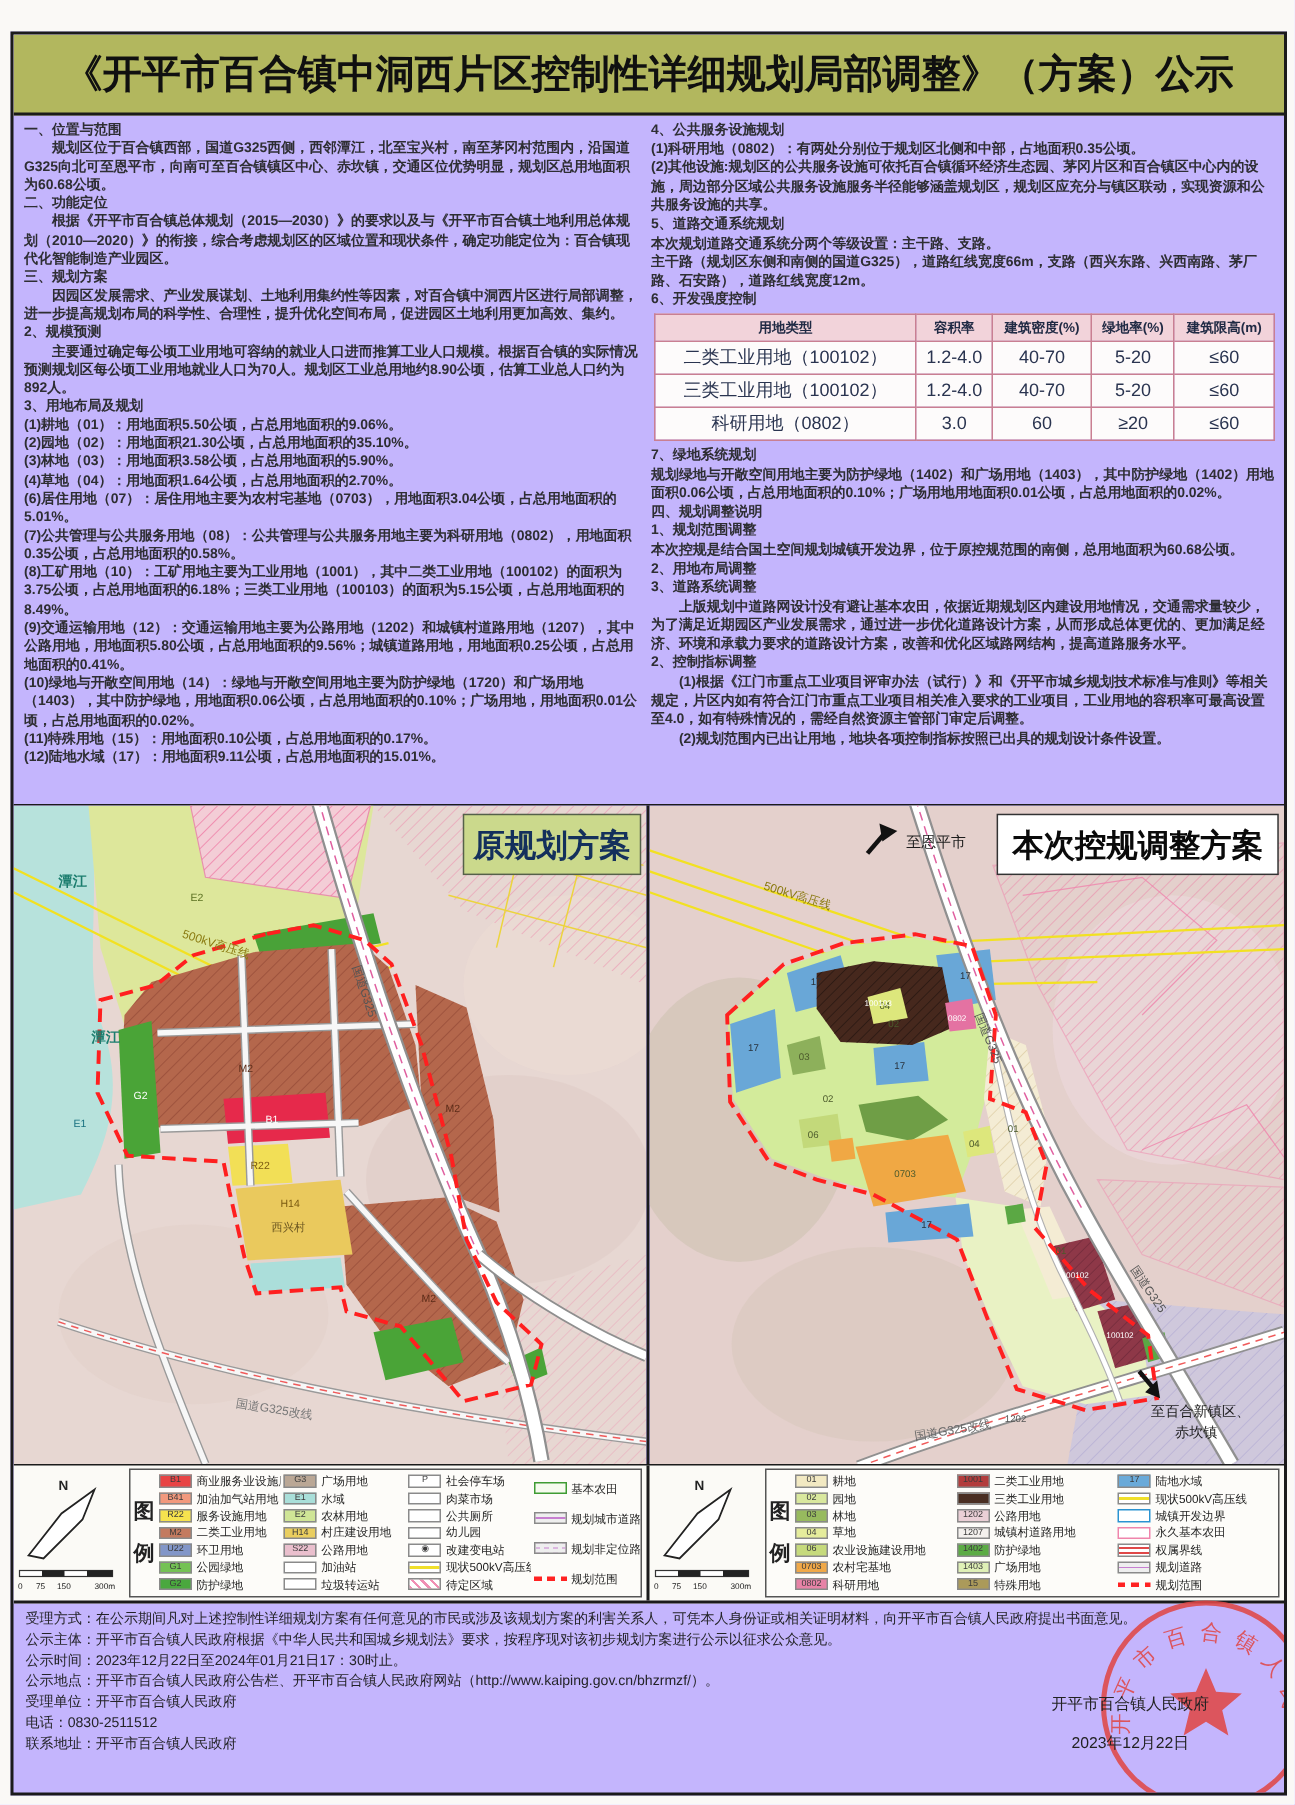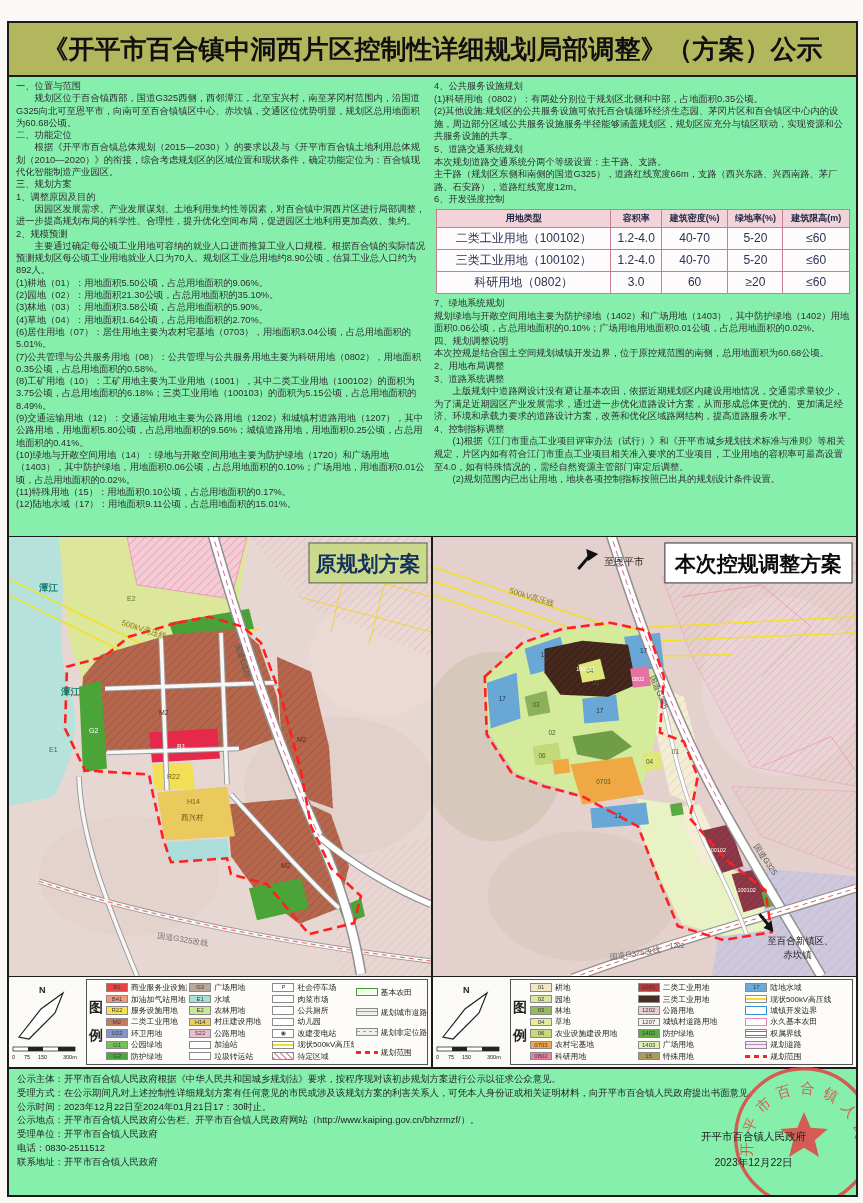--- a/index.html
+++ b/index.html
@@ -1,29 +1,29 @@
 <!DOCTYPE html>
 <html><head>
 <meta charset="utf-8">
 <style>
   html,body{margin:0;padding:0;background:#fff;}
   .stage{position:relative;width:863px;height:1203px;background:#faf9f6;overflow:hidden;
          font-family:"Liberation Sans","DejaVu Sans",sans-serif;color:#222;}
   .page{position:absolute;left:7px;top:21px;width:847px;height:1172px;border:2px solid #1b1b1b;
-        background:#86efac;overflow:hidden;}
+        background:#c4b5fd;overflow:hidden;}
   
   .titlebar{position:absolute;left:0;top:0;width:100%;height:54px;background:#b2b75e;
             border-bottom:2px solid #1b1b1b;display:flex;align-items:center;justify-content:center;box-sizing:border-box;}
   .titlebar h1{margin:0;font-size:26px;font-weight:bold;color:#101010;letter-spacing:0px;white-space:nowrap;}
   
   .cols{position:absolute;left:0;top:54px;width:100%;height:459px;overflow:hidden;}
   .col{position:absolute;top:3px;bottom:2px;overflow:hidden;}
   .col-l{left:7px;width:412px;}
   .col-r{left:425px;width:418px;}
-  .para{white-space:pre-wrap;margin:0;font-size:9.3px;line-height:12.3px;color:#2e2e33;}
+  .para{white-space:pre-wrap;margin:0;font-size:9.3px;line-height:12.3px;color:#2e2e33;font-weight:bold;}
   .col-r .para{line-height:12.6px;}
   
   table.itable{border-collapse:collapse;margin:3px auto 3px auto;width:99%;}
   .itable th{background:#f2d3da;border:1px solid #c97f92;font-size:9px;padding:2px 1px;color:#202a44;font-weight:bold;}
   .itable td{border:1px solid #c97f92;font-size:12px;padding:2px 1px;text-align:center;color:#2a3450;background:#fdfbfb;}
   
   .maps{position:absolute;left:0;top:513px;width:100%;height:440px;border-top:1.5px solid #1b1b1b;box-sizing:border-box;display:flex;}
   .map-panel{position:relative;height:100%;overflow:hidden;}
   .map-panel.left{width:422px;}
   .map-panel.right{width:425px;border-left:2px solid #1b1b1b;box-sizing:border-box;}
@@ -71,24 +71,24 @@
     <h1>《开平市百合镇中洞西片区控制性详细规划局部调整》（方案）公示</h1>
   </div>
 
   <div class="cols">
     <div class="col col-l">
       <p class="para">一、位置与范围</p>
           <p class="para">　　规划区位于百合镇西部，国道G325西侧，西邻潭江，北至宝兴村，南至茅冈村范围内，沿国道G325向北可至恩平市，向南可至百合镇镇区中心、赤坎镇，交通区位优势明显，规划区总用地面积为60.68公顷。</p>
           <p class="para">二、功能定位</p>
           <p class="para">　　根据《开平市百合镇总体规划（2015—2030）》的要求以及与《开平市百合镇土地利用总体规划（2010—2020）》的衔接，综合考虑规划区的区域位置和现状条件，确定功能定位为：百合镇现代化智能制造产业园区。</p>
           <p class="para">三、规划方案</p>
-          <p class="para">1、调整原因及目的</p>
           <p class="para">　　因园区发展需求、产业发展谋划、土地利用集约性等因素，对百合镇中洞西片区进行局部调整，进一步提高规划布局的科学性、合理性，提升优化空间布局，促进园区土地利用更加高效、集约。</p>
           <p class="para">2、规模预测</p>
           <p class="para">　　主要通过确定每公顷工业用地可容纳的就业人口进而推算工业人口规模。根据百合镇的实际情况预测规划区每公顷工业用地就业人口为70人。规划区工业总用地约8.90公顷，估算工业总人口约为892人。</p>
+          <p class="para">3、用地布局及规划</p>
           <p class="para">(1)耕地（01）：用地面积5.50公顷，占总用地面积的9.06%。</p>
           <p class="para">(2)园地（02）：用地面积21.30公顷，占总用地面积的35.10%。</p>
           <p class="para">(3)林地（03）：用地面积3.58公顷，占总用地面积的5.90%。</p>
           <p class="para">(4)草地（04）：用地面积1.64公顷，占总用地面积的2.70%。</p>
           <p class="para">(6)居住用地（07）：居住用地主要为农村宅基地（0703），用地面积3.04公顷，占总用地面积的5.01%。</p>
           <p class="para">(7)公共管理与公共服务用地（08）：公共管理与公共服务用地主要为科研用地（0802），用地面积0.35公顷，占总用地面积的0.58%。</p>
           <p class="para">(8)工矿用地（10）：工矿用地主要为工业用地（1001），其中二类工业用地（100102）的面积为3.75公顷，占总用地面积的6.18%；三类工业用地（100103）的面积为5.15公顷，占总用地面积的8.49%。</p>
           <p class="para">(9)交通运输用地（12）：交通运输用地主要为公路用地（1202）和城镇村道路用地（1207），其中公路用地，用地面积5.80公顷，占总用地面积的9.56%；城镇道路用地，用地面积0.25公顷，占总用地面积的0.41%。</p>
           <p class="para">(10)绿地与开敞空间用地（14）：绿地与开敞空间用地主要为防护绿地（1720）和广场用地（1403），其中防护绿地，用地面积0.06公顷，占总用地面积的0.10%；广场用地，用地面积0.01公顷，占总用地面积的0.02%。</p>
           <p class="para">(11)特殊用地（15）：用地面积0.10公顷，占总用地面积的0.17%。</p>
@@ -139,25 +139,26 @@
               <td>≥20</td>
               <td>≤60</td>
             </tr>
 
         </tbody>
       </table>
       <div>
         <p class="para">7、绿地系统规划</p>
             <p class="para">规划绿地与开敞空间用地主要为防护绿地（1402）和广场用地（1403），其中防护绿地（1402）用地面积0.06公顷，占总用地面积的0.10%；广场用地用地面积0.01公顷，占总用地面积的0.02%。</p>
             <p class="para">四、规划调整说明</p>
+            <p class="para">1、规划范围调整</p>
             <p class="para">本次控规是结合国土空间规划城镇开发边界，位于原控规范围的南侧，总用地面积为60.68公顷。</p>
             <p class="para">2、用地布局调整</p>
             <p class="para">3、道路系统调整</p>
             <p class="para">　　上版规划中道路网设计没有避让基本农田，依据近期规划区内建设用地情况，交通需求量较少，为了满足近期园区产业发展需求，通过进一步优化道路设计方案，从而形成总体更优的、更加满足经济、环境和承载力要求的道路设计方案，改善和优化区域路网结构，提高道路服务水平。</p>
-            <p class="para">4、控制指标调整</p>
+            <p class="para">2、控制指标调整</p>
             <p class="para">　　(1)根据《江门市重点工业项目评审办法（试行）》和《开平市城乡规划技术标准与准则》等相关规定，片区内如有符合江门市重点工业项目相关准入要求的工业项目，工业用地的容积率可最高设置至4.0，如有特殊情况的，需经自然资源主管部门审定后调整。</p>
             <p class="para">　　(2)规划范围内已出让用地，地块各项控制指标按照已出具的规划设计条件设置。</p>
       </div>
     </div>
   </div>
 
   <div class="maps">
 
     <div class="map-panel left">
       <svg viewBox="0 0 422 440" preserveAspectRatio="none">
@@ -628,22 +629,22 @@
               <span class="sw" data-kind="dash-red"></span>
               <span class="ll">规划范围</span>
             </div>
           </div>
         </div>
       </div>
     </div>
   </div>
 
   <div class="notice">
-    <p class="nline">公示主体：开平市百合镇人民政府根据《中华人民共和国城乡规划法》要求，按程序现对该初步规划方案进行公示以征求公众意见。</p>
-        <p class="nline">受理方式：在公示期间凡对上述控制性详细规划方案有任何意见的市民或涉及该规划方案的利害关系人，可凭本人身份证或相关证明材料，向开平市百合镇人民政府提出书面意见。</p>
+    <p class="nline">受理方式：在公示期间凡对上述控制性详细规划方案有任何意见的市民或涉及该规划方案的利害关系人，可凭本人身份证或相关证明材料，向开平市百合镇人民政府提出书面意见。</p>
+        <p class="nline">公示主体：开平市百合镇人民政府根据《中华人民共和国城乡规划法》要求，按程序现对该初步规划方案进行公示以征求公众意见。</p>
         <p class="nline">公示时间：2023年12月22日至2024年01月21日17：30时止。</p>
         <p class="nline">公示地点：开平市百合镇人民政府公告栏、开平市百合镇人民政府网站（http://www.kaiping.gov.cn/bhzrmzf/）。</p>
         <p class="nline">受理单位：开平市百合镇人民政府</p>
         <p class="nline">电话：0830-2511512</p>
         <p class="nline">联系地址：开平市百合镇人民政府</p>
   </div>
 
   <div class="sig">
     <div>开平市百合镇人民政府</div>
     <div>2023年12月22日</div>

